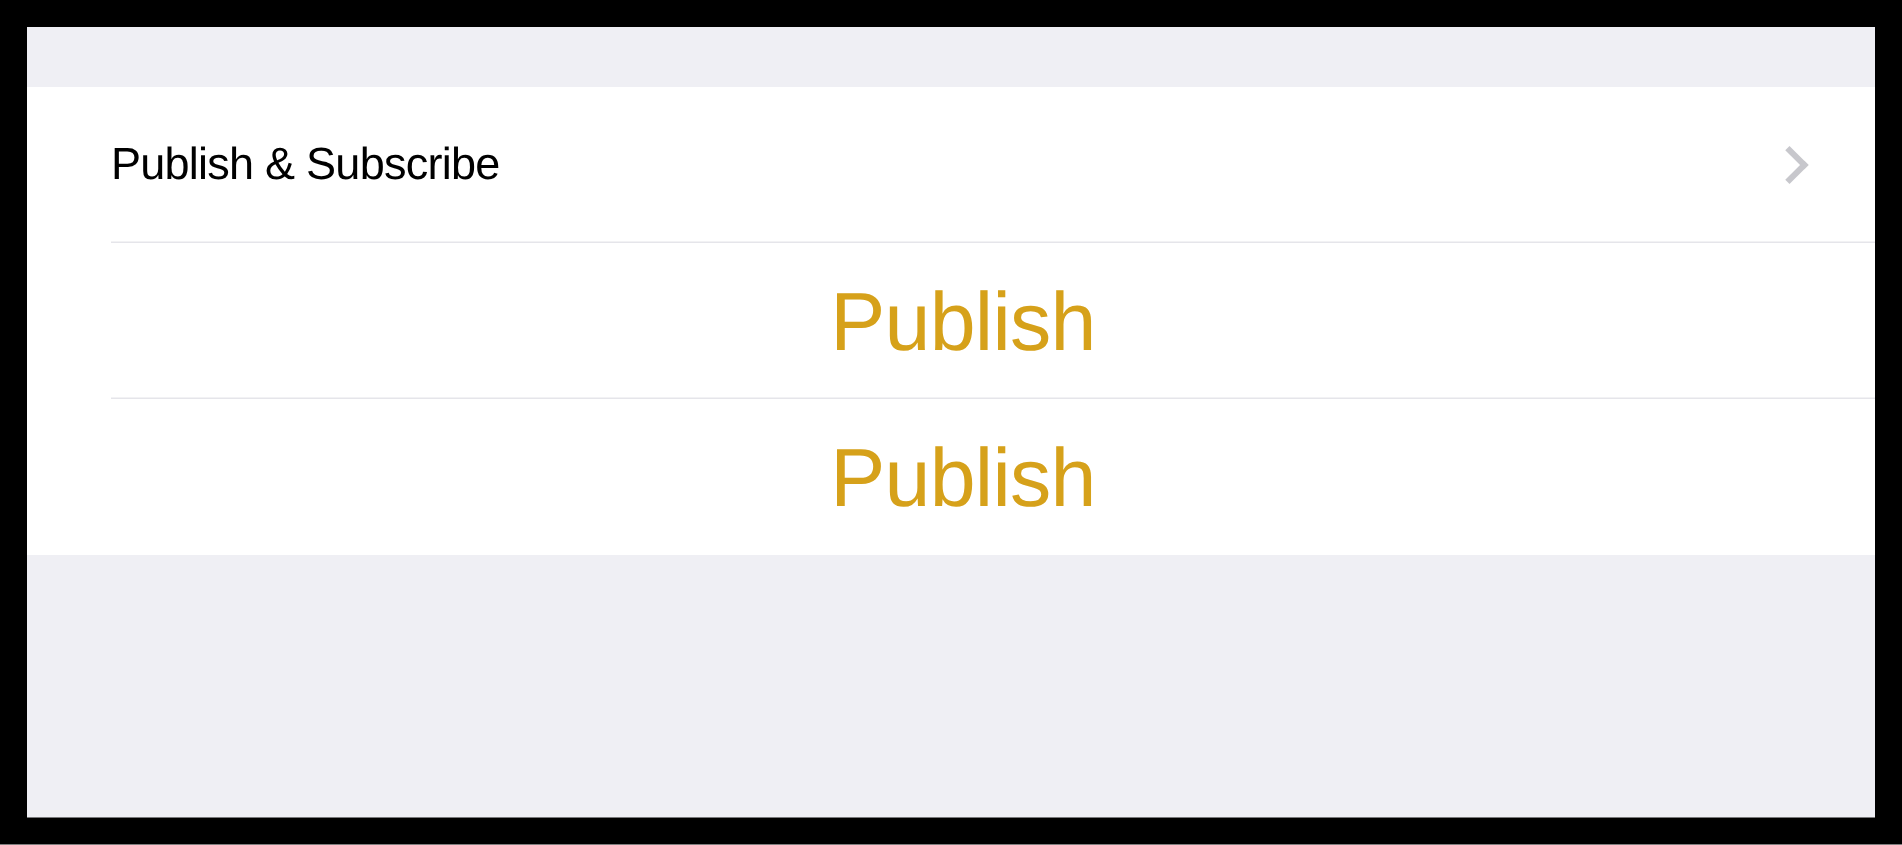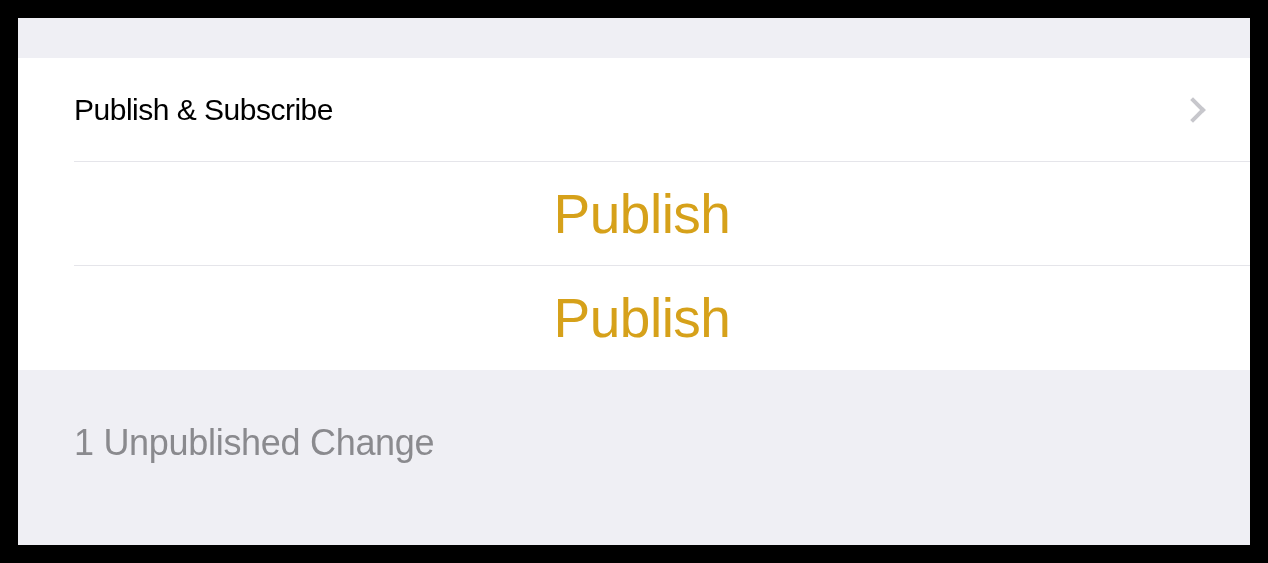--- a/index.html
+++ b/index.html
@@ -91,16 +91,13 @@
       <div class="separator"></div>
     </div>
     <div class="row row-action">
       <span class="action-label">Publish</span>
       <div class="separator"></div>
     </div>
     <div class="row row-action">
       <span class="action-label">Publish</span>
     </div>
   </div>
-  <div class="footer">
-    <span class="footer-text">1 Unpublished Change</span>
-  </div>
 </div>
 
 </body></html>

